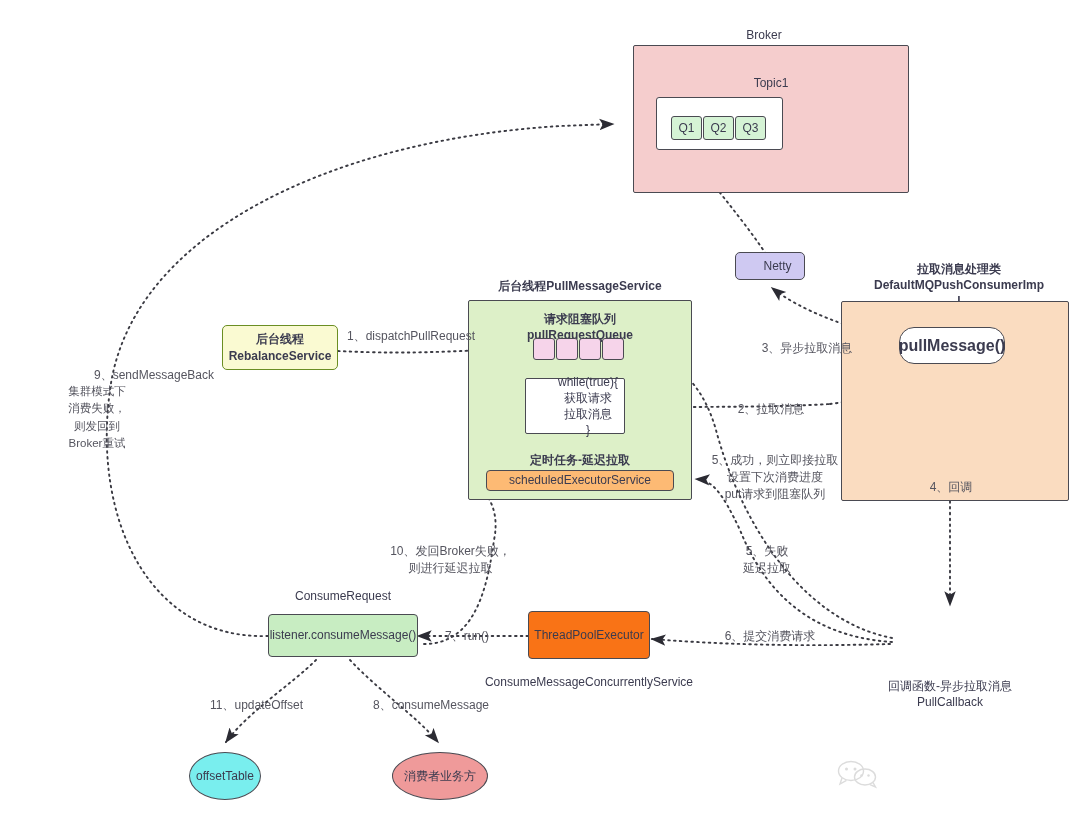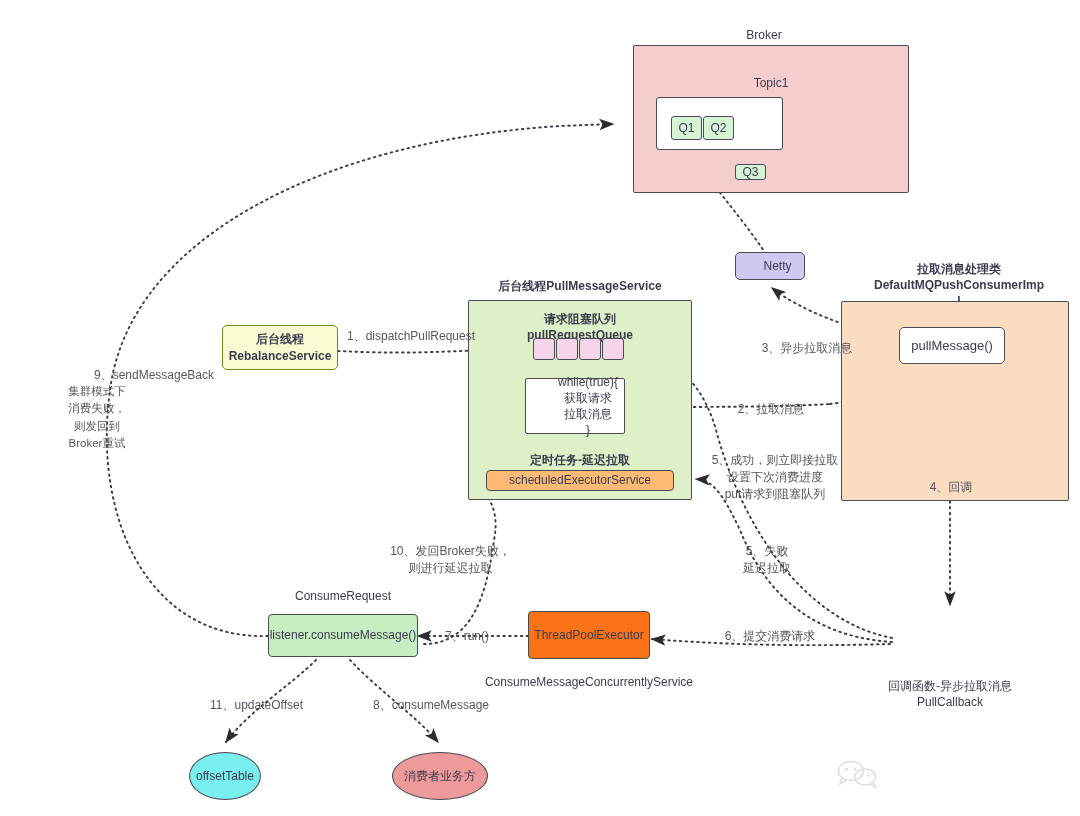--- a/index.html
+++ b/index.html
@@ -74,22 +74,23 @@
     font-size:12px;
   }
   .sched-box{
     background:#fdba74;border:1.4px solid #4a4a52;border-radius:4px;
     font-size:12px;
   }
   .consumer-impl-box{
     background:#fadcc0;border:1.6px solid #4a4a52;border-radius:2px;
   }
   .pullmsg-box{
-    background:#ffffff;border:1.6px solid #4a4a52;border-radius:5px;
-    font-size:13px;
+    background:#ffffff;border:1.6px solid #4a4a52;border-radius:15px;
+    font-size:16px;
+    font-weight:bold;
   }
   .rebalance-box{
     background:#fafad2;border:1.6px solid #6b8e23;border-radius:5px;
     font-size:12px;
   }
   .consume-req-box{
     background:#c8edc2;border:1.6px solid #4a4a52;border-radius:4px;
     font-size:12px;
   }
   .tpe-box{
@@ -170,21 +171,21 @@
   </svg>
 
   <div class="caption" style="left:633px;top:27px;width:262px;">Broker</div>
   <div class="node broker-box" style="left:633px;top:45px;width:276px;height:148px;"></div>
 
   <div class="caption" style="left:633px;top:75px;width:276px;">Topic1</div>
   <div class="node topic-box" style="left:656px;top:97px;width:127px;height:53px;"></div>
 
   <div class="node q-cell" style="left:671px;top:116px;width:31px;height:24px;">Q1</div>
   <div class="node q-cell" style="left:703px;top:116px;width:31px;height:24px;">Q2</div>
-  <div class="node q-cell" style="left:735px;top:116px;width:31px;height:16px;margin-top:48px;">Q3</div>
+  <div class="node q-cell" style="left:735px;top:116px;width:31px;height:24px;">Q3</div>
 
   <div class="node netty-box" style="left:735px;top:252px;width:70px;height:28px;">Netty</div>
 
   <div class="caption" style="left:468px;top:278px;width:224px;font-weight:bold;">后台线程PullMessageService</div>
   <div class="node pms-box" style="left:468px;top:300px;width:224px;height:200px;"></div>
 
   <div class="caption" style="left:468px;top:311px;width:224px;font-weight:bold;">请求阻塞队列
 pullRequestQueue</div>
 
   <div class="node pull-cell" style="left:533px;top:338px;width:22px;height:22px;"></div>

